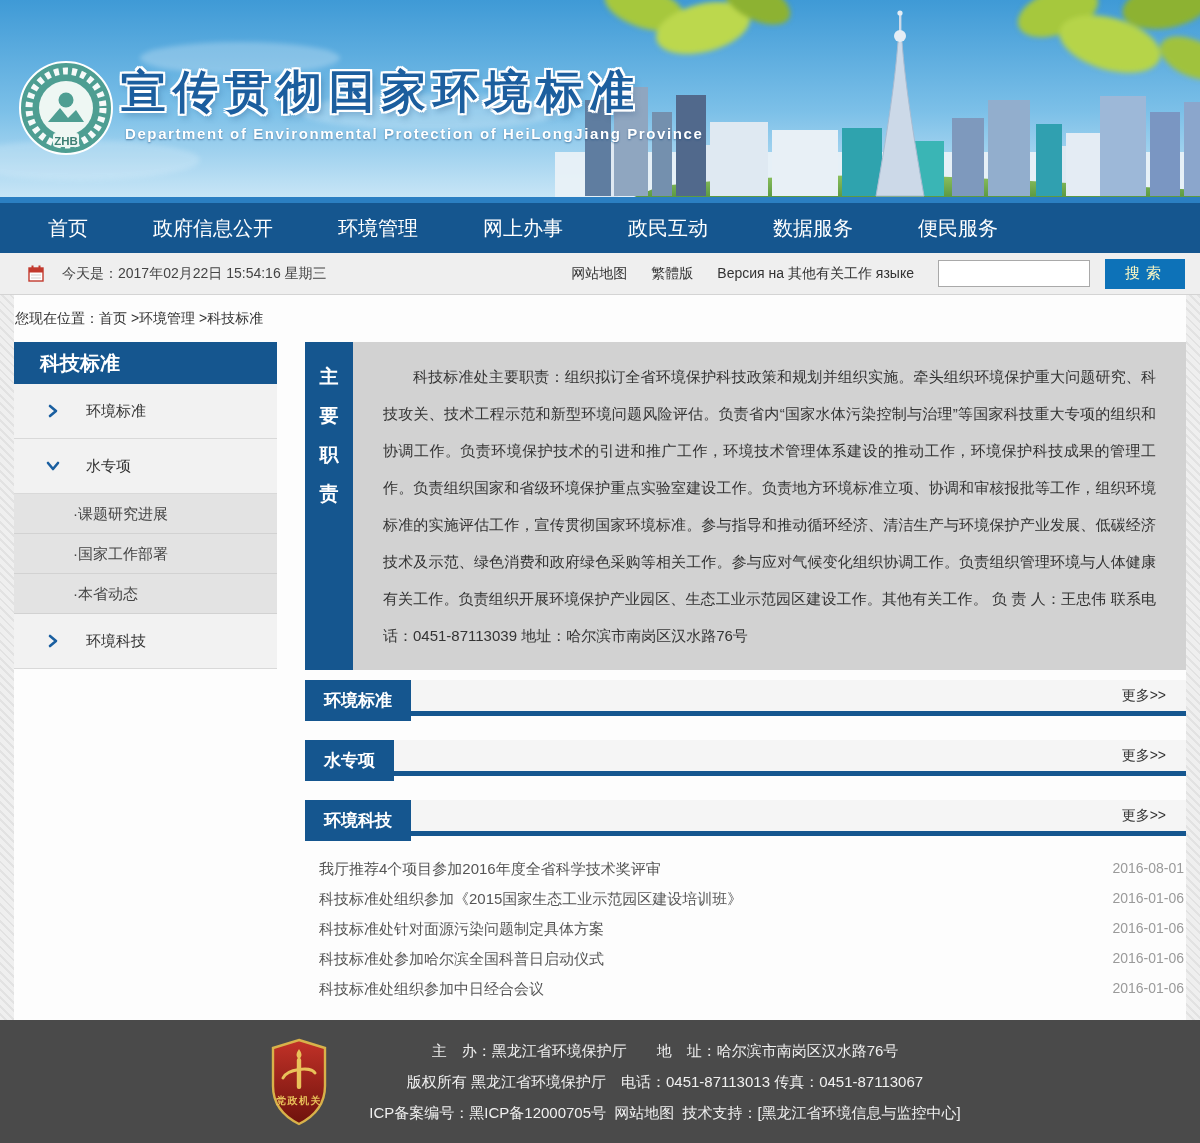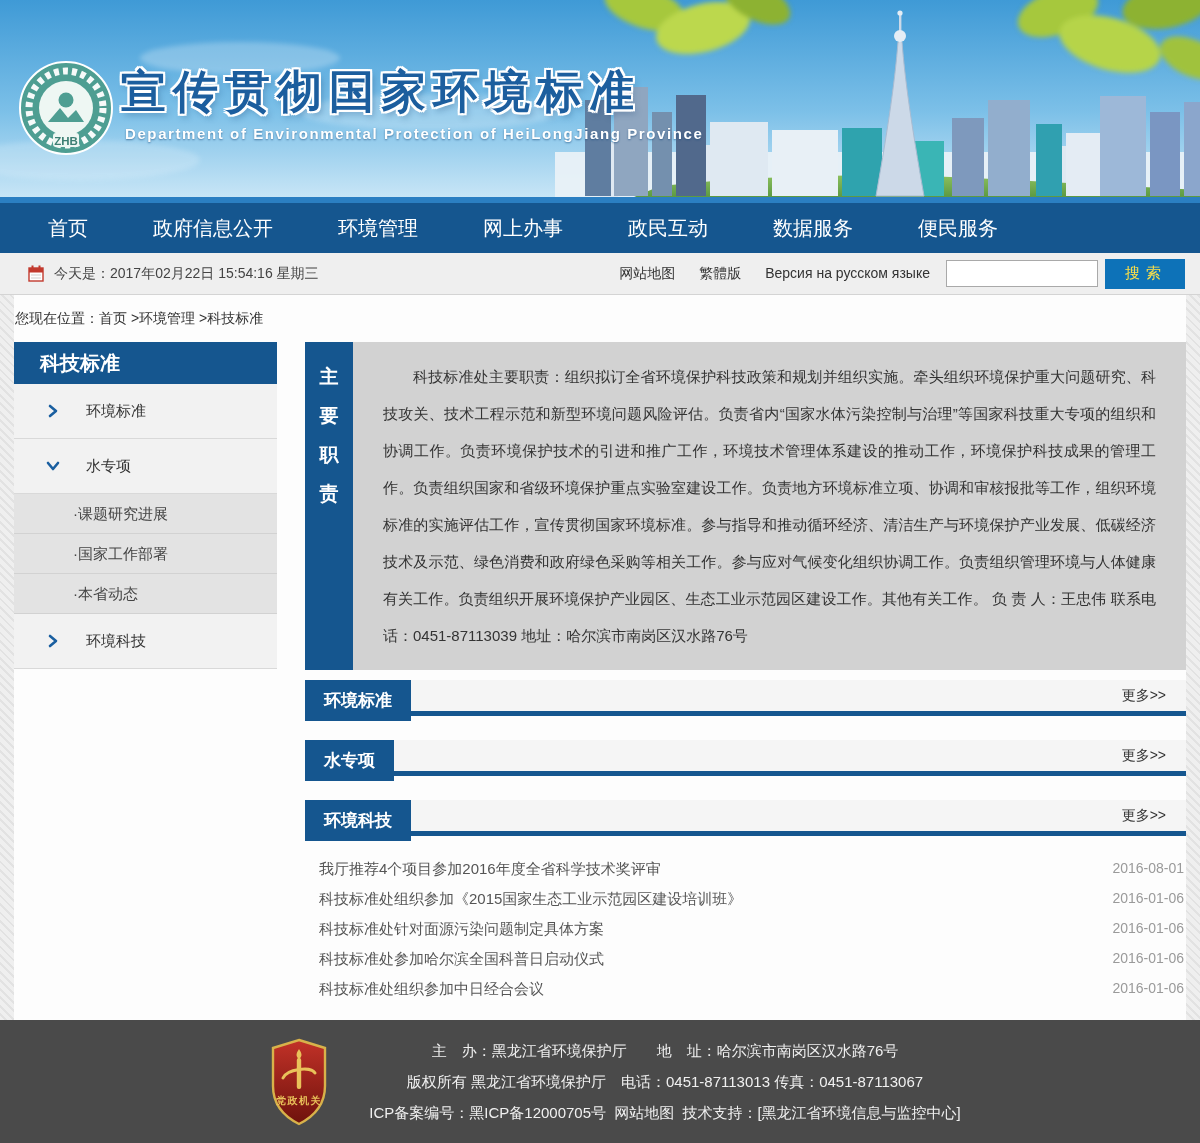--- a/index.html
+++ b/index.html
@@ -22,26 +22,26 @@
     font-size:45px; font-weight:bold; letter-spacing:7px; color:#1c5e9e; line-height:1.15;
     text-shadow:-2px -2px 0 #fff,2px -2px 0 #fff,-2px 2px 0 #fff,2px 2px 0 #fff,0 -2px 0 #fff,0 2px 0 #fff,-2px 0 0 #fff,2px 0 0 #fff,3px 4px 6px rgba(20,60,110,.35);
   }
   .site-subtitle { margin-top:7px; margin-left:4px; font-size:15px; font-weight:bold; color:#fff; letter-spacing:1.6px; text-shadow:0 1px 2px rgba(25,75,125,.65); }
 
   
   .nav { height:50px; background:var(--primary,#15568f); display:flex; align-items:center; padding-left:48px; gap:65px; }
   .nav-item { color:#fff; font-size:20px; white-space:nowrap; }
 
   
-  .utility-bar { height:42px; background:#efefef; border-bottom:1px solid #d4d4d4; display:flex; align-items:center; padding:0 15px 0 28px; }
+  .utility-bar { height:42px; background:#efefef; border-bottom:1px solid #d4d4d4; display:flex; align-items:center; padding:0 15px 0 28px;gap:8px; }
   .cal-icon { flex:none; display:flex; }
   .date-text { margin-left:10px; font-size:14px; color:#444; }
   .utility-links { margin-left:auto; display:flex; gap:24px; font-size:14px; color:#333; margin-right:16px; }
   .search-input { width:152px; height:27px; border:1px solid #a9a9a9; background:#fff; margin-right:7px; padding:0 6px; font-size:14px; }
-  .search-btn { width:80px; height:30px; background:var(--search-blue,#0d72b8); color:#fde047; border:none; font-size:15px; letter-spacing:6px; padding-left:2px; cursor:pointer; font-family:inherit; }
+  .search-btn { width:80px; height:30px; background:var(--search-blue,#0d72b8); color:#fef9c3; border:none; font-size:15px; letter-spacing:6px; padding-left:2px; cursor:pointer; font-family:inherit; }
 
   
   .wrapper { width:1172px; margin:0 14px; background:#fdfdfd; height:725px; overflow:hidden; }
   .breadcrumb { padding:15px 0 14px 1px; font-size:14px; color:#333; }
   .breadcrumb a { color:#333; }
   .content { display:flex; align-items:flex-start; }
 
   
   .sidebar { width:263px; flex:none; }
   .sidebar-header { height:42px; background:var(--primary,#15568f); color:#fff; font-size:20px; font-weight:bold; line-height:42px; padding-left:26px; }
@@ -171,21 +171,21 @@
       <rect x="3.5" y="0.5" width="2" height="4" fill="#c23a2e"></rect>
         <rect x="10.5" y="0.5" width="2" height="4" fill="#c23a2e"></rect>
       <line x1="3" y1="10" x2="13" y2="10" stroke="#cfcfcf" stroke-width="1"></line>
       <line x1="3" y1="13" x2="13" y2="13" stroke="#cfcfcf" stroke-width="1"></line>
     </svg>
   </span>
   <span class="date-text">今天是：2017年02月22日 15:54:16 星期三</span>
   <div class="utility-links">
     <a>网站地图</a>
     <a>繁體版</a>
-    <a>Версия на русском языке</a>
+    <a>Версия на 其他有关工作 языке</a>
   </div>
   <input class="search-input" type="text" style="">
   <button class="search-btn">搜索</button>
 </div>
 
 <div class="wrapper">
 
   <div class="breadcrumb">
     <span>您现在位置：</span><a>首页</a><span> &gt;</span><a>环境管理</a><span> &gt;</span><a>科技标准</a>
   </div>

